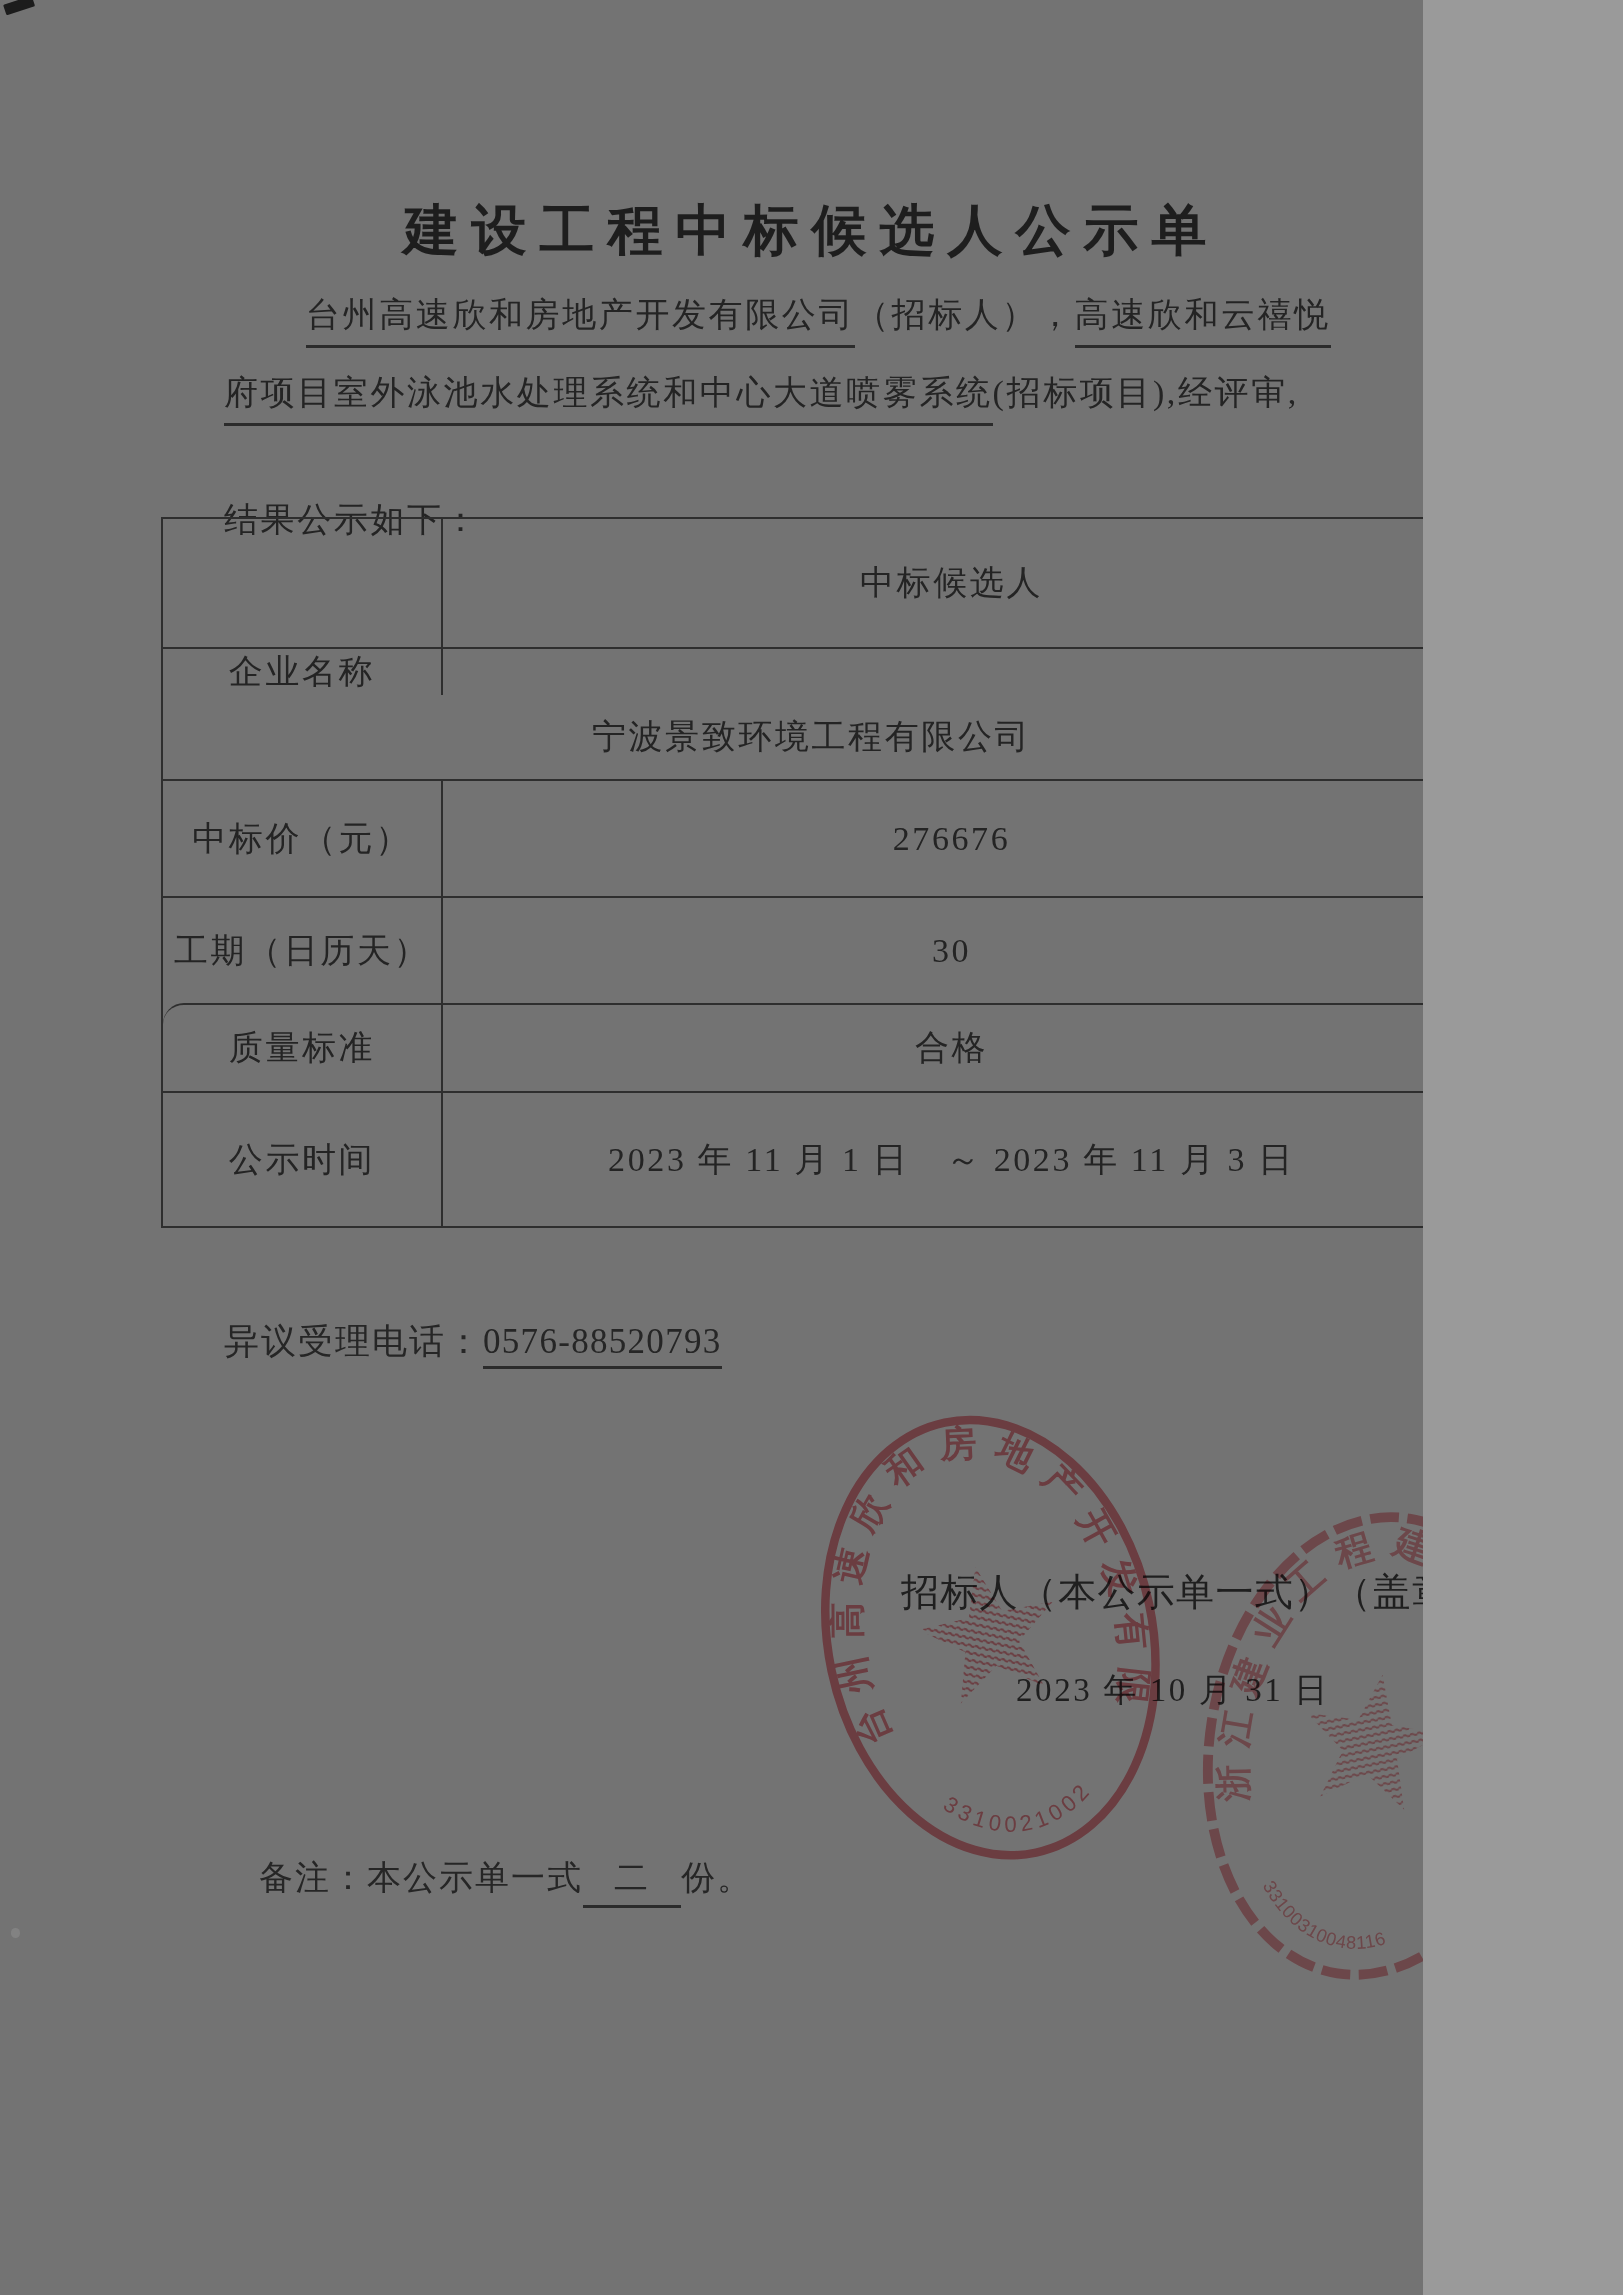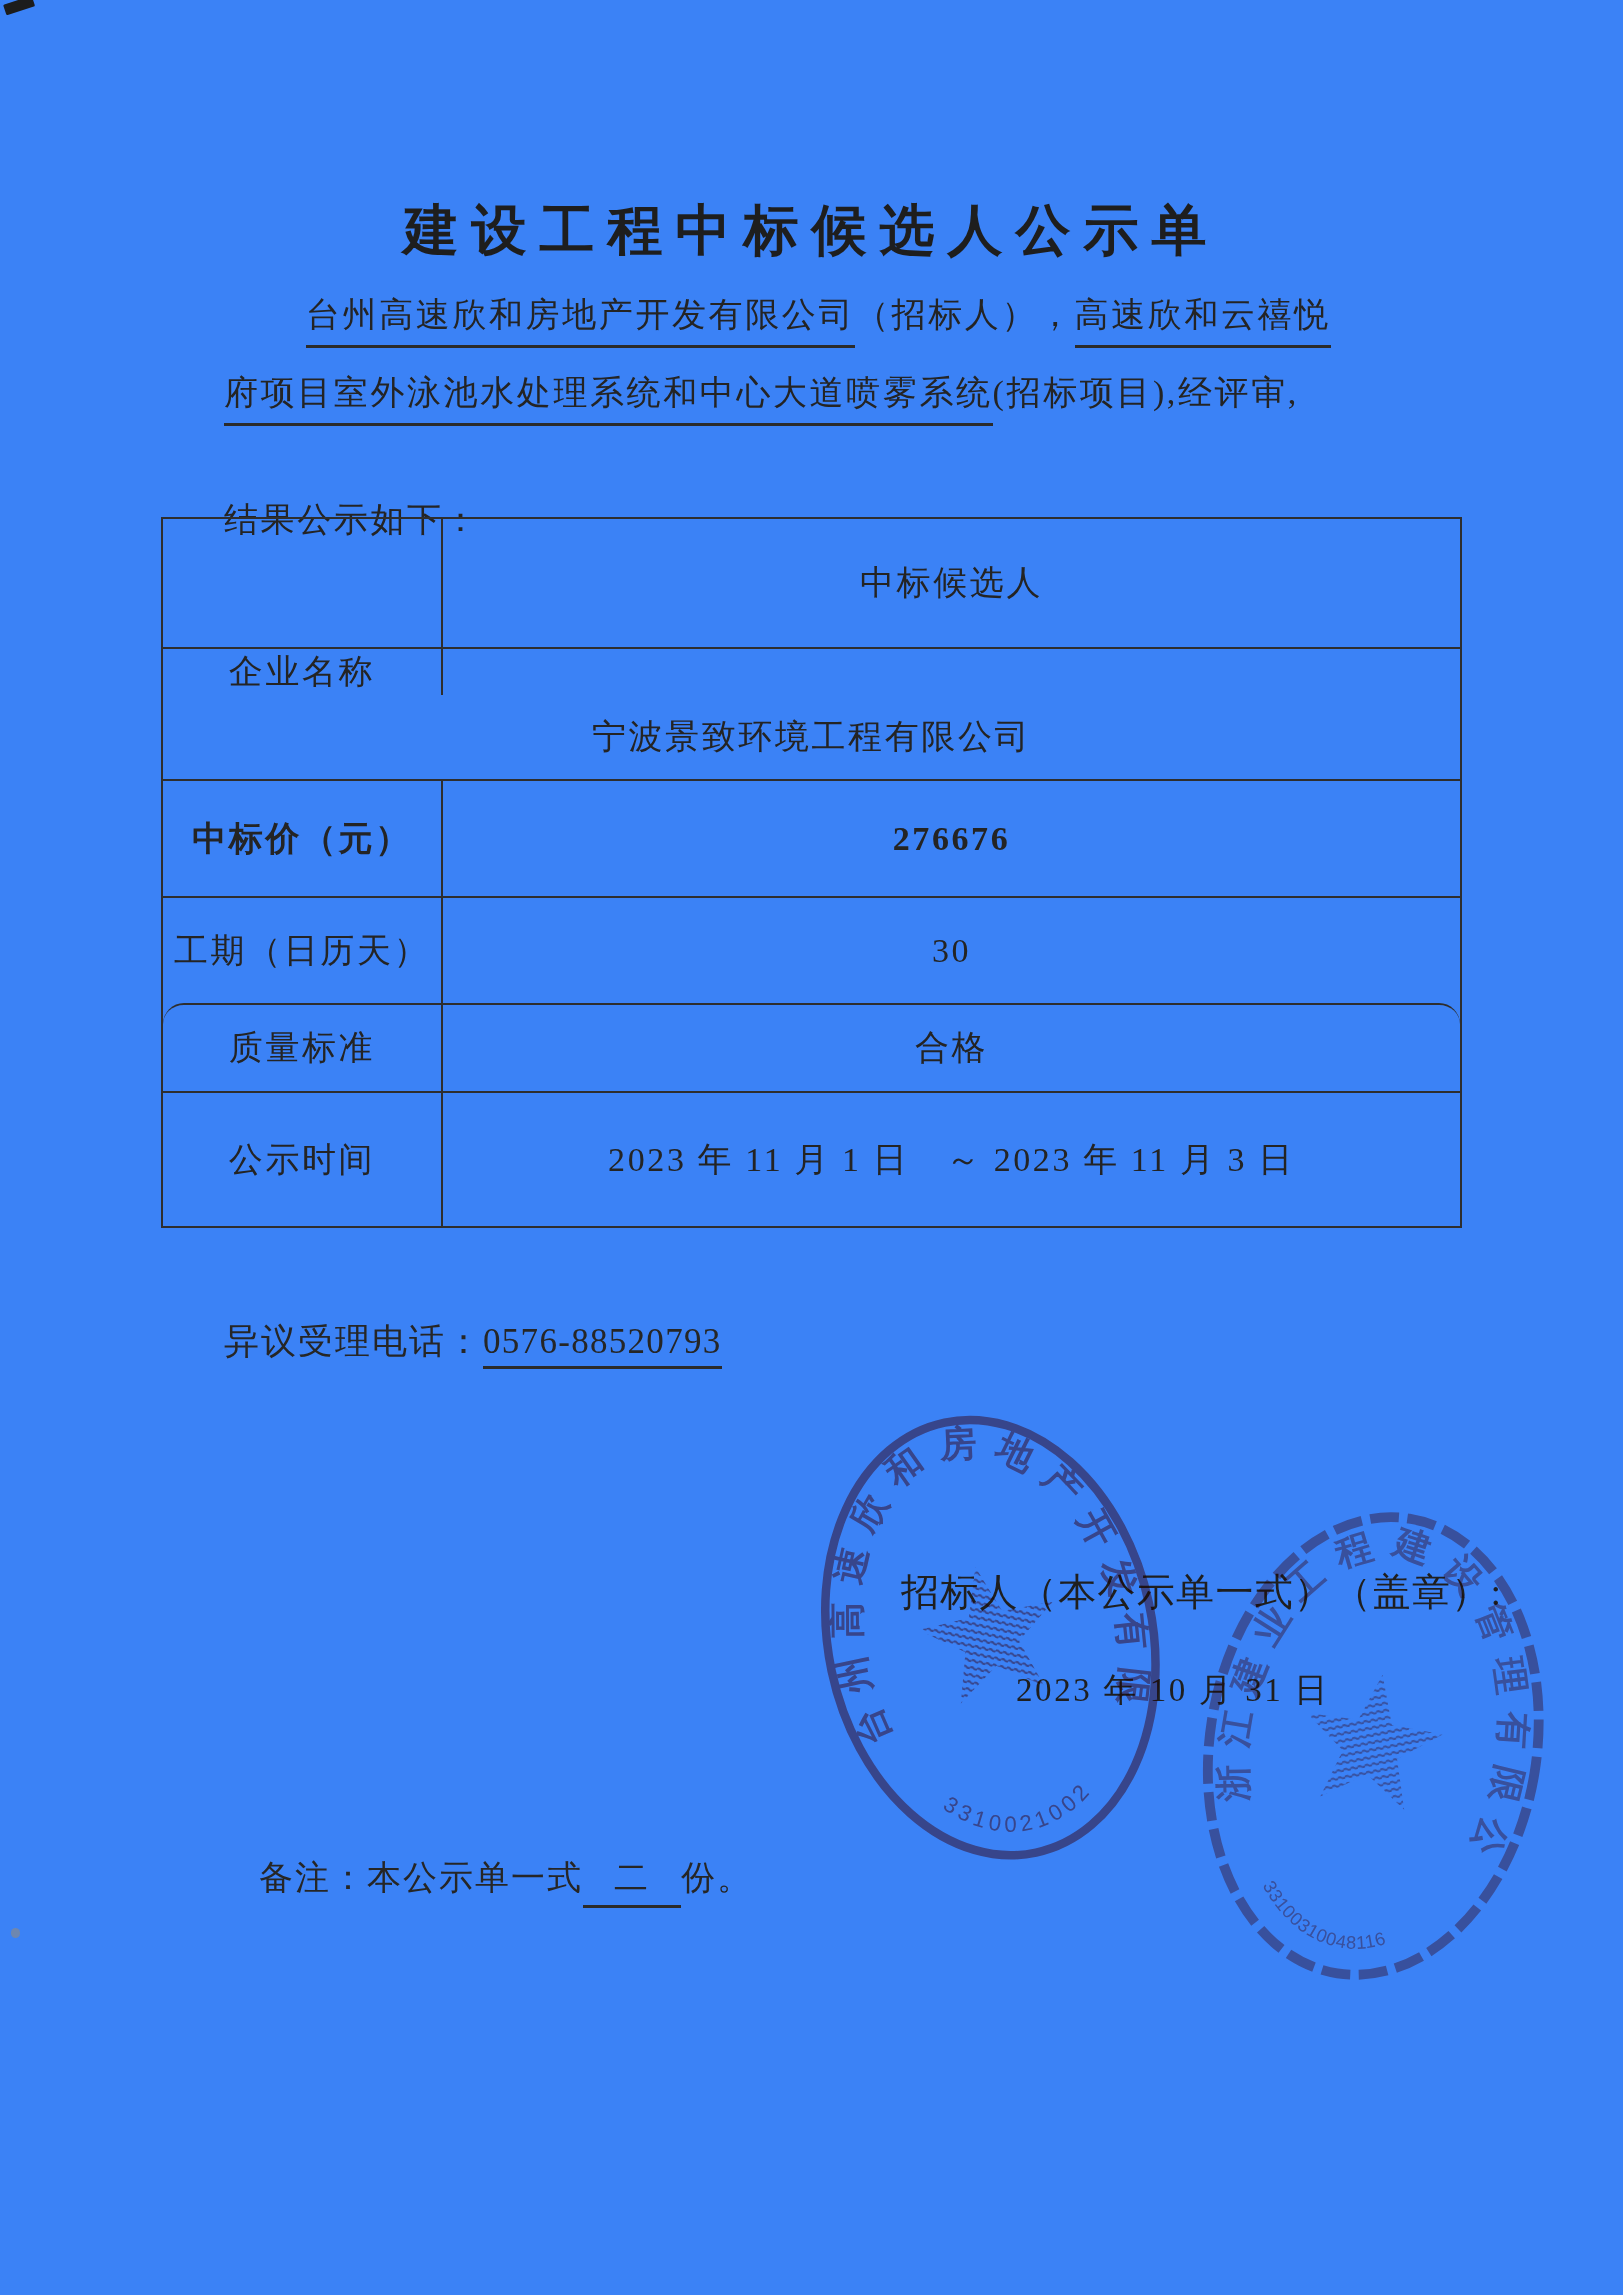--- a/index.html
+++ b/index.html
@@ -1,17 +1,17 @@
 <!DOCTYPE html>
 <html style="font-size:10.5px"><head>
 <meta charset="utf-8">
 <style>
   html,body{margin:0;padding:0;background:#9a9a9a;}
   #page{
-    position:relative;width:1623px;height:2295px;background:#3b82f6;
+    position:relative;width:1423px;height:2295px;background:#737373;
     font-family:"Liberation Serif","DejaVu Serif",serif;color:#262626;overflow:hidden;
   }
   
   .artifact{position:absolute;background:#1c1c1c;}
   #corner-mark{left:3.9px;top:0;width:30px;height:10.5px;transform:rotate(-18deg);border-radius:1.3px;}
   #edge-dot{left:10.5px;top:1928px;width:9.8px;height:9.8px;border-radius:50%;background:#8a8a8a;opacity:.65;}
 
   
   #doc-title{
     position:absolute;left:0;top:194px;width:1623px;text-align:center;
@@ -79,21 +79,21 @@
 
   <div id="result-table">
       <div class="t-row" style="height: 128px;">
         <div class="t-label"></div>
         <div class="t-value">中标候选人</div>
       </div>
       <div class="t-row" style="height: 132px; flex-direction: column;">
         <div class="t-label">企业名称</div>
         <div class="t-value">宁波景致环境工程有限公司</div>
       </div>
-      <div class="t-row" style="height: 117px; font-weight: bold;">
+      <div class="t-row" style="height: 117px;">
         <div class="t-label">中标价（元）</div>
         <div class="t-value">276676</div>
       </div>
       <div class="t-row" style="height: 107px;">
         <div class="t-label">工期（日历天）</div>
         <div class="t-value">30</div>
       </div>
       <div class="t-row" style="height: 88px; border-radius: 21px;">
         <div class="t-label">质量标准</div>
         <div class="t-value">合格</div>

